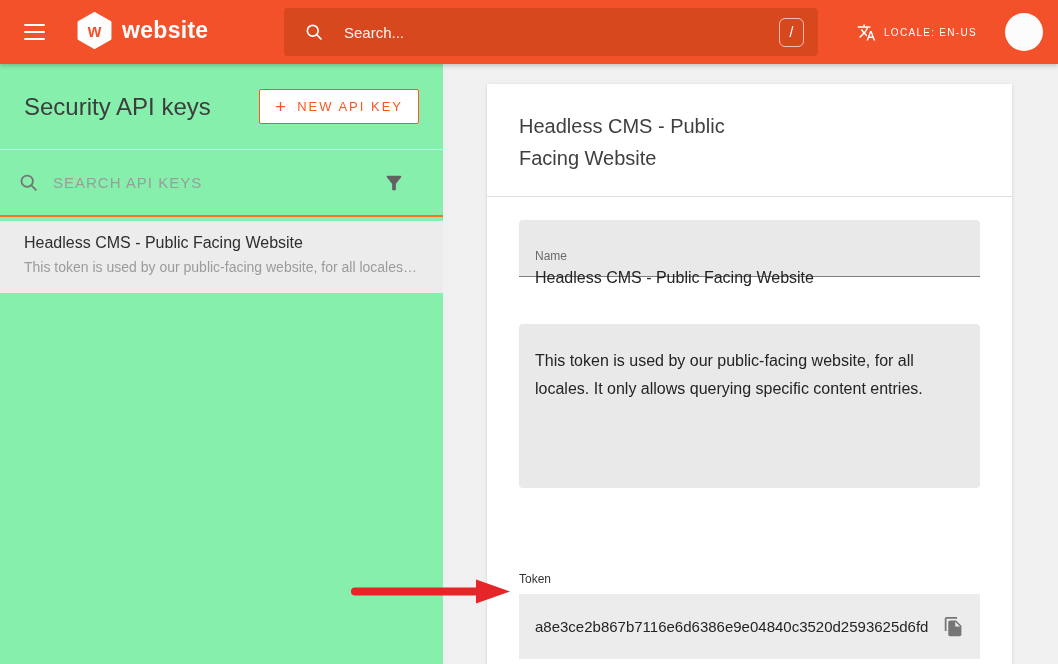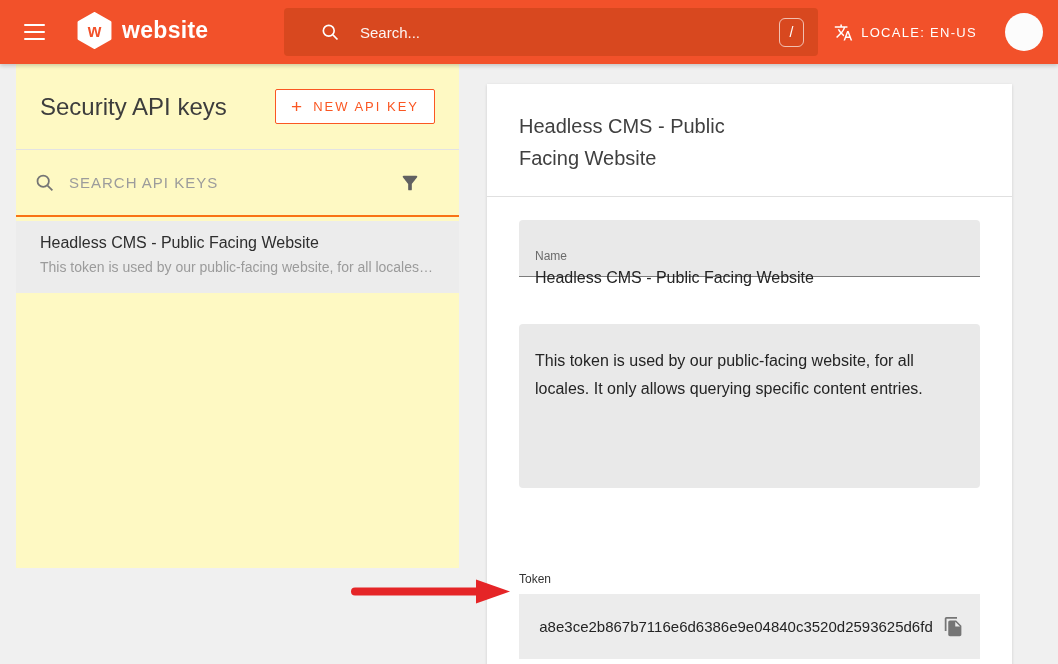--- a/index.html
+++ b/index.html
@@ -7,32 +7,32 @@
   .root{position:relative;width:1058px;height:664px;overflow:hidden;background:#f0f0f0;}
 
   
   .header{position:absolute;top:0;left:0;width:1058px;height:64px;background:#f2512a;z-index:5;
           box-shadow:0 2px 4px rgba(0,0,0,0.18);}
   .hamburger{position:absolute;left:24px;top:21px;width:24px;height:22px;cursor:pointer;background:none;border:none;padding:0;}
   .hamburger span{display:block;width:21px;height:2.5px;background:#fff;border-radius:1px;margin-bottom:4.5px;}
   .logo{position:absolute;left:76px;top:12px;display:flex;align-items:center;gap:9px;}
   .logo-word{color:#fff;font-size:23px;font-weight:700;letter-spacing:.3px;}
   .hdr-search{position:absolute;left:284px;top:8px;width:534px;height:48px;background:#d8481f;
-              border-radius:4px;display:flex;align-items:center;padding:0 14px 0 36px;box-sizing:border-box;}
+              border-radius:4px;display:flex;align-items:center;padding:0 14px 0 20px;box-sizing:border-box;}
   .hdr-search input{flex:1;margin-left:18px;background:transparent;border:none;outline:none;color:#fff;
                     font-size:15px;font-family:inherit;}
   .hdr-search input::placeholder{color:rgba(255,255,255,0.95);}
   .shortcut{width:23px;height:27px;border:1px solid rgba(255,255,255,0.65);border-radius:6px;color:#fff;
             font-size:14px;display:flex;align-items:center;justify-content:center;flex:0 0 auto;}
   .hdr-right{position:absolute;right:15px;top:0;height:64px;display:flex;align-items:center;}
-  .locale{display:flex;align-items:center;gap:8px;color:#fff;font-size:13px;letter-spacing:1.3px;cursor:pointer;}
+  .locale{display:flex;align-items:center;gap:8px;color:#fff;font-size:10px;letter-spacing:1.3px;cursor:pointer;}
   .avatar{width:38px;height:38px;border-radius:50%;background:#fcfcfc;margin-left:28px;cursor:pointer;}
 
   
-  .left-panel{position:absolute;top:64px;left:16px;width:443px;height:504px;background:#fef9c3;z-index:2;}
+  .left-panel{position:absolute;top:64px;left:0;width:443px;height:600px;background:#86efac;z-index:2;}
   .panel-header{height:86px;display:flex;align-items:center;justify-content:space-between;
                 padding:0 24px;border-bottom:1px solid #e3e3e3;box-sizing:border-box;}
   .panel-title{font-size:24px;color:#3d3d3d;font-weight:400;}
   .new-key-btn{height:35px;border:1px solid #fa5723;border-radius:2px;background:#fff;color:#fa5723;
                font-size:13px;letter-spacing:2px;display:flex;align-items:center;gap:11px;padding:0 15px;
                cursor:pointer;font-family:inherit;}
   .new-key-btn .plus{font-size:19px;font-weight:400;letter-spacing:0;line-height:1;}
   .search-row{height:67px;display:flex;align-items:center;padding:0 38px 0 18px;
               border-bottom:2px solid #f97316;box-sizing:border-box;}
   .search-row input{flex:1;margin-left:12px;border:none;outline:none;background:transparent;
@@ -54,21 +54,21 @@
   .card-body{padding:23px 32px 0;}
   .field{background:#e9e9e9;padding:9px 16px 0;box-sizing:border-box;cursor:text;}
   .field-label{font-size:12px;color:#6b6b6b;margin-top:20px;}
   .field-value{font-size:16px;color:#242424;margin-top:6px;}
   .name-field{height:57px;border-radius:4px 4px 0 0;border-bottom:1px solid #7c7c7c;margin-bottom:47px;}
   .desc-field{height:164px;border-radius:4px;padding-top:12px;}
   .desc-field .field-value{margin-top:11px;line-height:28px;max-width:432px;}
   .token-label{margin-top:84px;font-size:12px;color:#333;}
   .token-box{margin-top:8px;height:65px;background:#ececec;display:flex;align-items:center;
              padding:0 10px 0 16px;box-sizing:border-box;}
-  .token-value{flex:1;font-size:15px;color:#242424;text-align:center;}
+  .token-value{flex:1;font-size:15px;color:#242424;}
   .copy-btn{background:none;border:none;padding:6px;cursor:pointer;display:flex;}
 
   .arrow-annotation{position:absolute;left:350px;top:578px;z-index:6;pointer-events:none;}
 </style>
 </head>
 <body>
 
 <div class="root">
 
   <div class="header">

